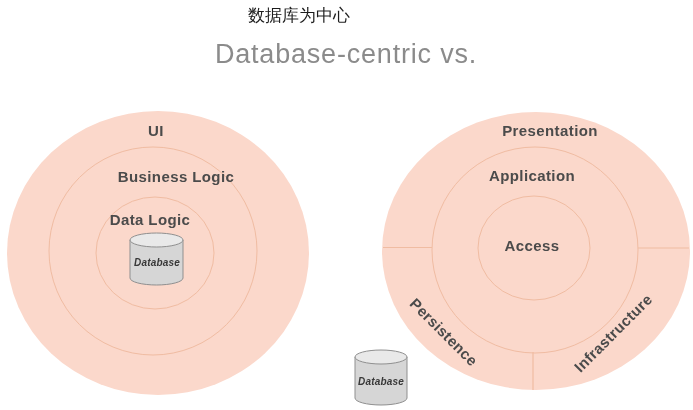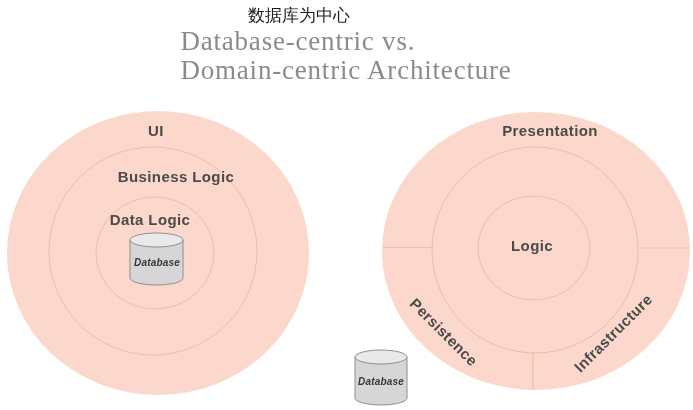--- a/index.html
+++ b/index.html
@@ -15,29 +15,29 @@
     position: absolute;
     transform: translateX(-50%);
     font-size: 17px;
     font-weight: 500;
     color: #1c1c1c;
     white-space: nowrap;
   }
   .main-title {
     position: absolute;
     left: 346px;
-    top: 27px;
+    top: 40px;
     transform: translateX(-50%);
+    text-align: center;
     font-size: 27px;
     line-height: 29px;
     font-weight: 300;
     letter-spacing: 0.8px;
     color: #8b8b8b;
     white-space: nowrap;
-    font-family: Liberation Serif, serif;
   }
   .svg-layer { position: absolute; left: 0; top: 0; }
   .ring-label {
     position: absolute;
     transform: translate(-50%, -50%);
     font-size: 15px;
     font-weight: 700;
     letter-spacing: 0.4px;
     color: #4b4b4b;
     white-space: nowrap;
@@ -57,21 +57,20 @@
 </style>
 </head>
 <body>
 
 <div class="canvas">
 
   <div class="cn-label" style="left:299px; top:4px;">数据库为中心</div>
 
   <div class="main-title">
     <div>Database-centric vs.</div>
-    <div>Domain-centric Architecture</div>
   </div>
 
 
   <svg class="svg-layer" width="693" height="410" viewBox="0 0 693 410">
 
     <g>
       <ellipse cx="158" cy="253" rx="151" ry="142" fill="#fbd8cb"></ellipse>
       <circle cx="153" cy="251" r="104" fill="none" stroke="#f0bca2" stroke-width="1"></circle>
       <ellipse cx="155" cy="253" rx="59" ry="56" fill="none" stroke="#f0bca2" stroke-width="1"></ellipse>
     </g>
@@ -95,18 +94,19 @@
       <ellipse cx="381" cy="357" rx="26" ry="7" fill="#e9e9e9" stroke="#8f8f8f" stroke-width="1"></ellipse>
     </g>
   </svg>
 
   <div class="ring-label" style="left:156px; top:130px;">UI</div>
   <div class="ring-label" style="left:152px; top:176px;padding-left:48px;">Business Logic</div>
   <div class="ring-label" style="left:150px; top:219px;">Data Logic</div>
   <div class="cyl-label" style="left:157px; top:262px;">Database</div>
 
   <div class="ring-label" style="left:550px; top:130px;">Presentation</div>
-  <div class="ring-label" style="left:532px; top:245px;">Logic</div>
+  <div class="ring-label" style="left:532px; top:175px;">Application</div>
+  <div class="ring-label" style="left:532px; top:245px;">Access</div>
   <div class="ring-label rot-cw" style="left:444px; top:332px;">Persistence</div>
   <div class="ring-label rot-ccw" style="left:613px; top:333px;">Infrastructure</div>
   <div class="cyl-label" style="left:381px; top:381px;">Database</div>
 
 </div>
 
 </body></html>

